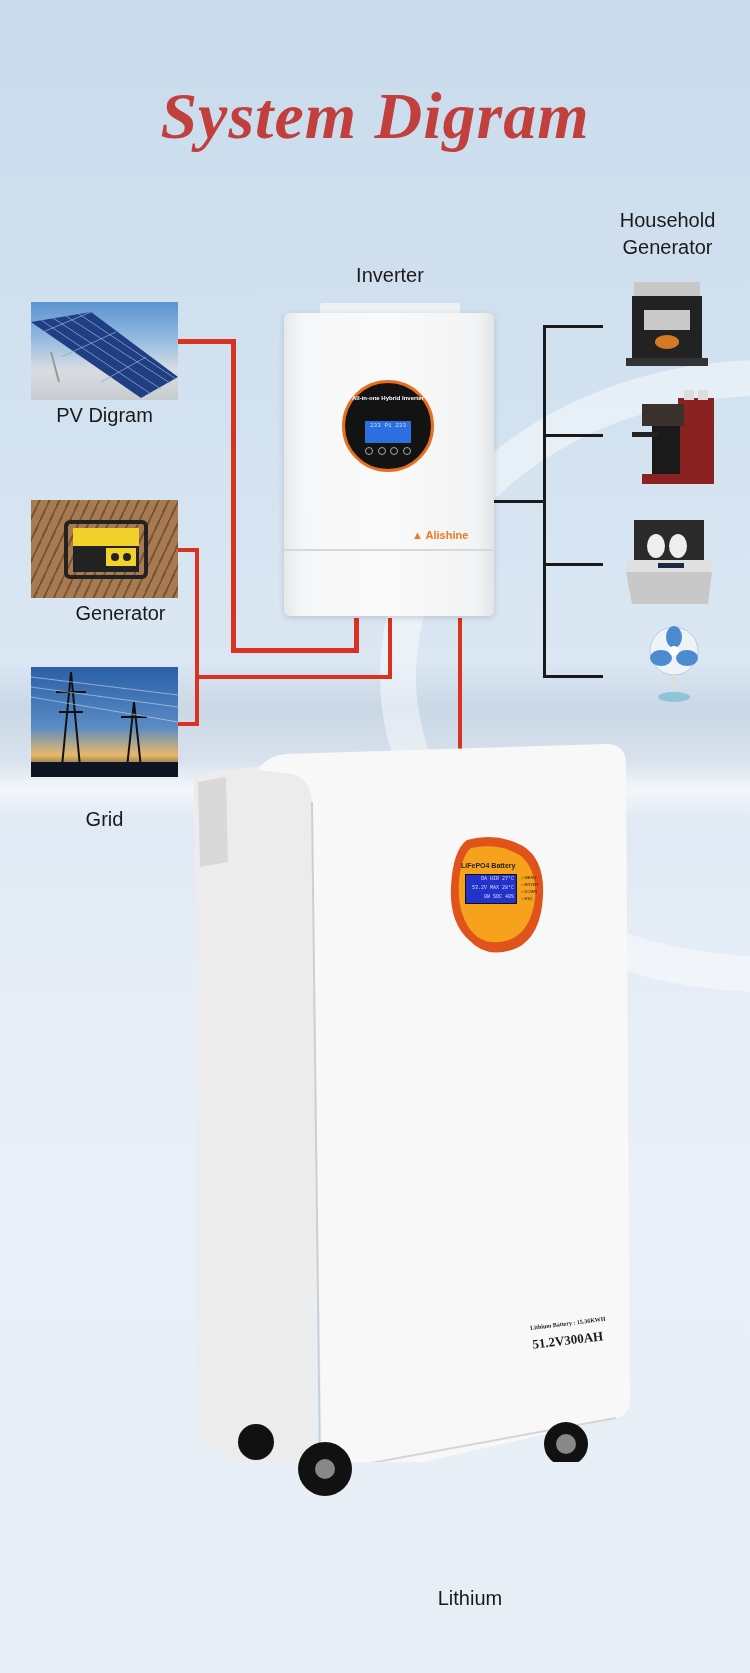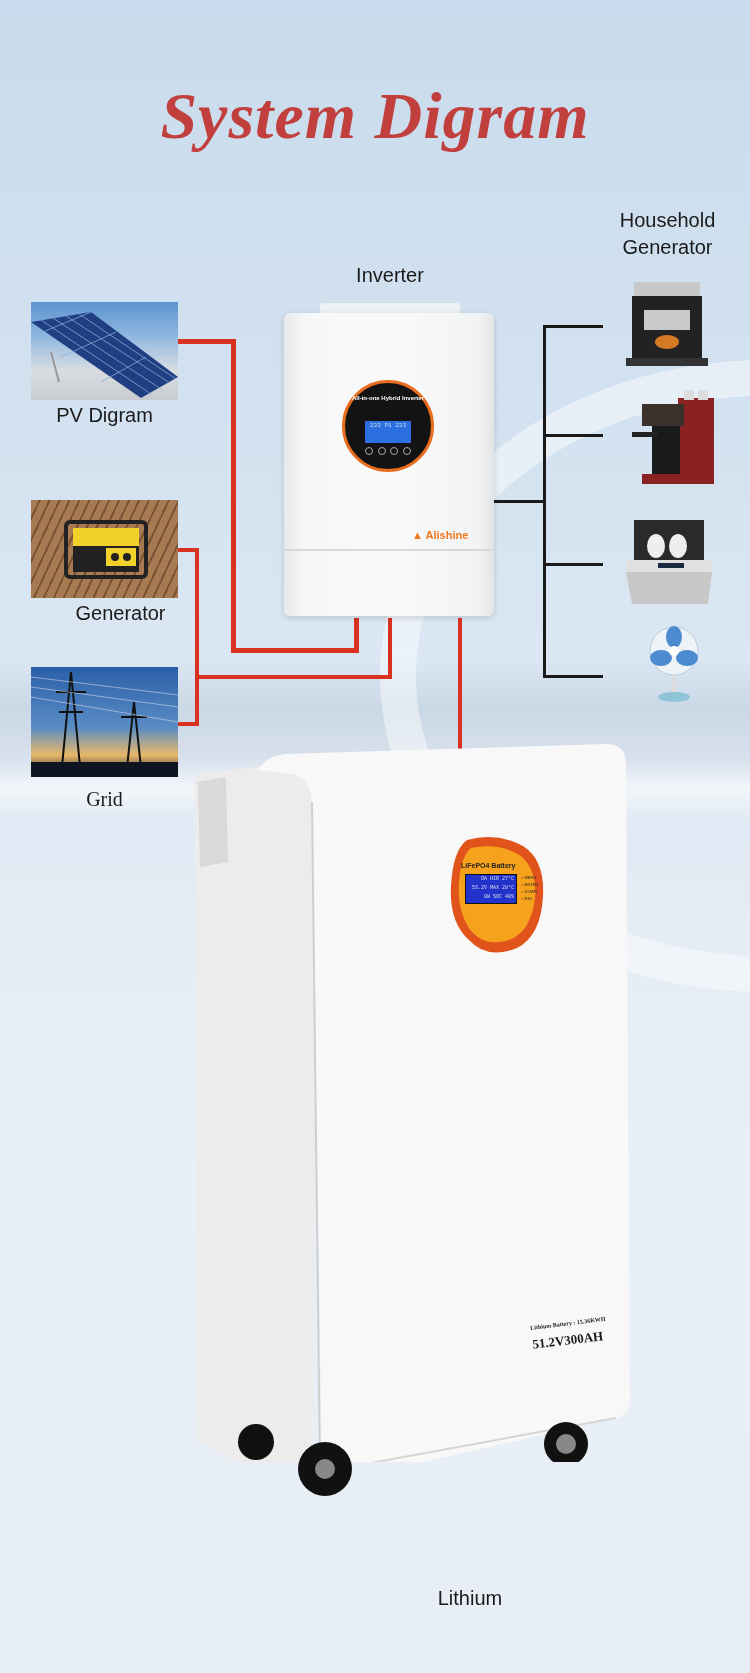--- a/index.html
+++ b/index.html
@@ -70,21 +70,21 @@
         <line x1="90" y1="50" x2="116" y2="50"></line>
     </g>
     <g stroke="#cfd9ea" stroke-width="0.6">
         <line x1="0" y1="20" x2="147" y2="40"></line>
         <line x1="0" y1="30" x2="147" y2="55"></line>
         <line x1="0" y1="10" x2="147" y2="28"></line>
       </g>
     <rect x="0" y="95" width="147" height="15" fill="#0f1520"></rect>
   </svg>
 </div>
-<div class="abs lbl" style="left:31px;top:788px;width:147px;font-family:Liberation Serif, serif;">Grid</div>
+<div class="abs lbl" style="left:31px;top:808px;width:147px;">Grid</div>
 
 <div class="abs wire-red" style="left:178px;top:339px;width:58px;height:5px;"></div>
 <div class="abs wire-red" style="left:231px;top:339px;width:5px;height:314px;"></div>
 <div class="abs wire-red" style="left:231px;top:648px;width:128px;height:5px;"></div>
 <div class="abs wire-red" style="left:354px;top:618px;width:5px;height:35px;"></div>
 
 <div class="abs wire-red" style="left:178px;top:548px;width:20px;height:4px;"></div>
 <div class="abs wire-red" style="left:195px;top:548px;width:4px;height:178px;"></div>
 <div class="abs wire-red" style="left:178px;top:722px;width:20px;height:4px;"></div>
 <div class="abs wire-red" style="left:195px;top:675px;width:197px;height:4px;"></div>

